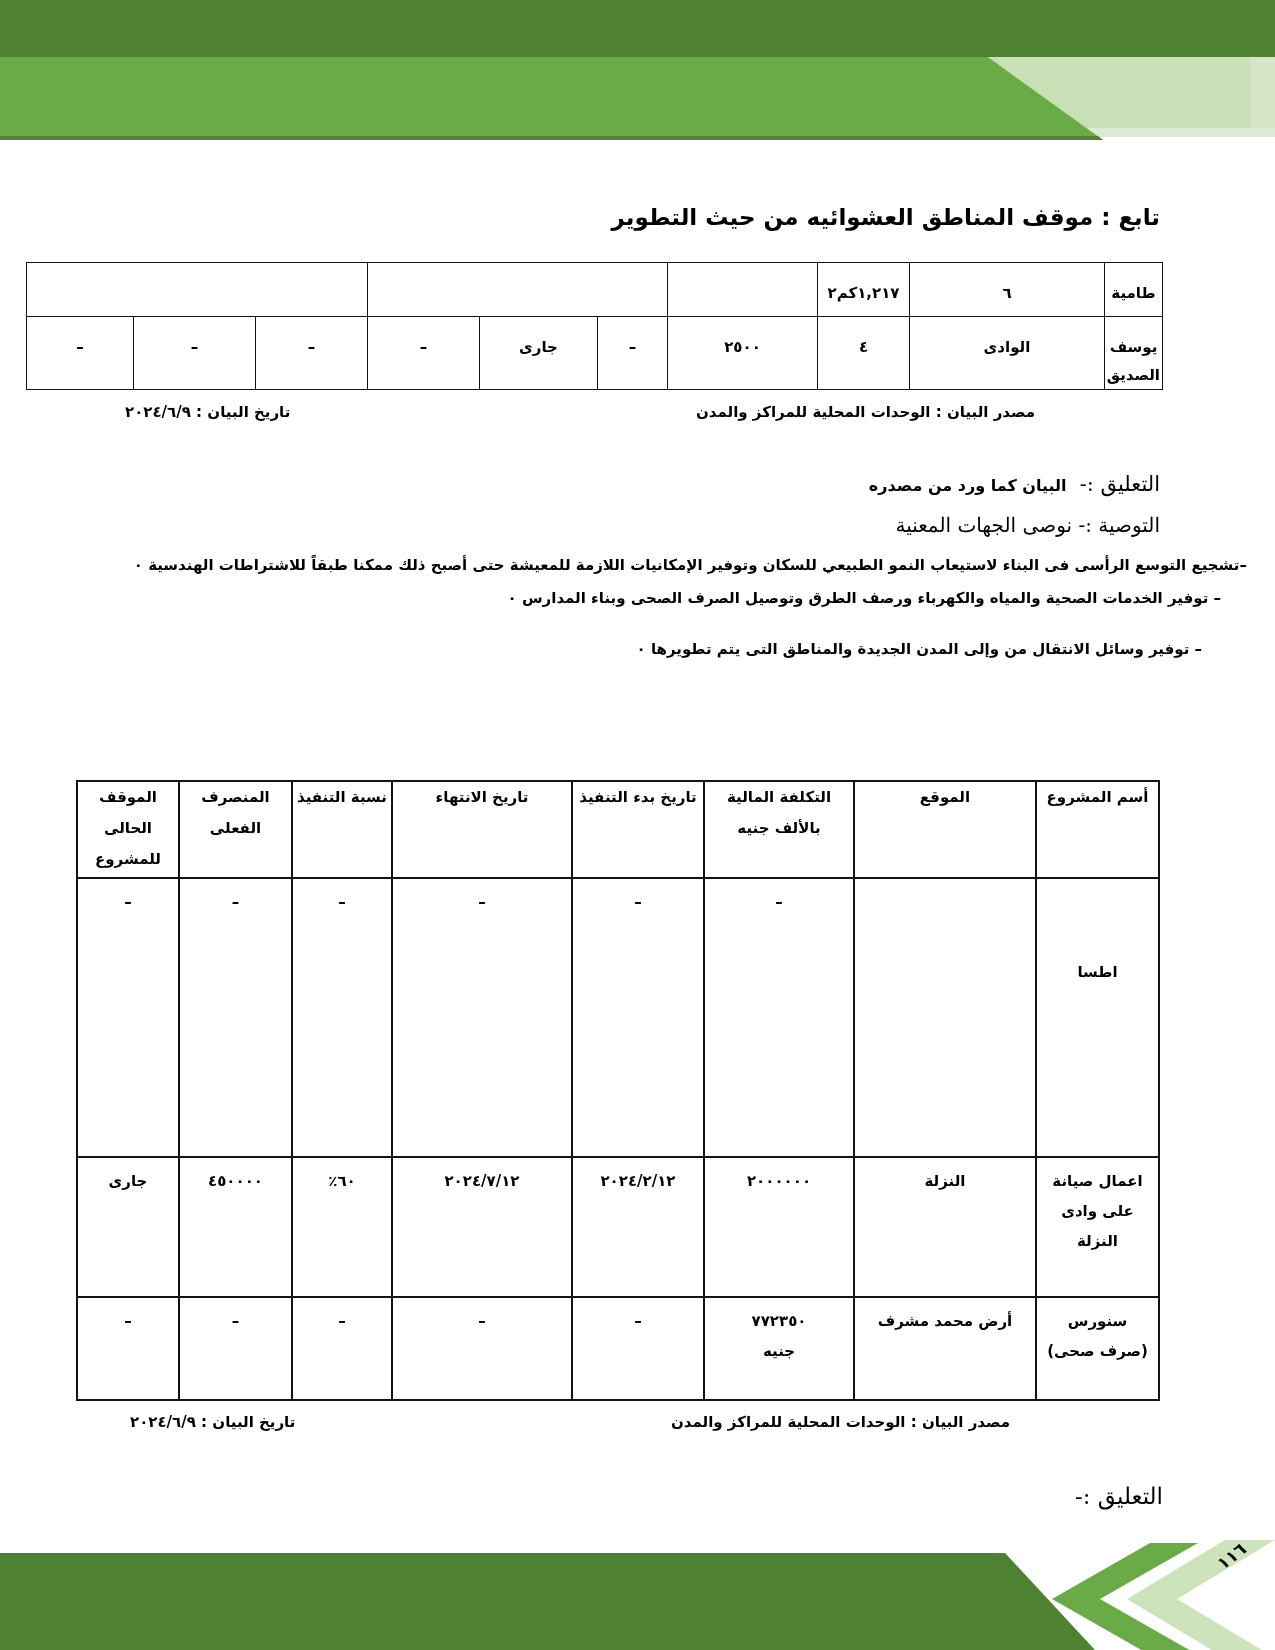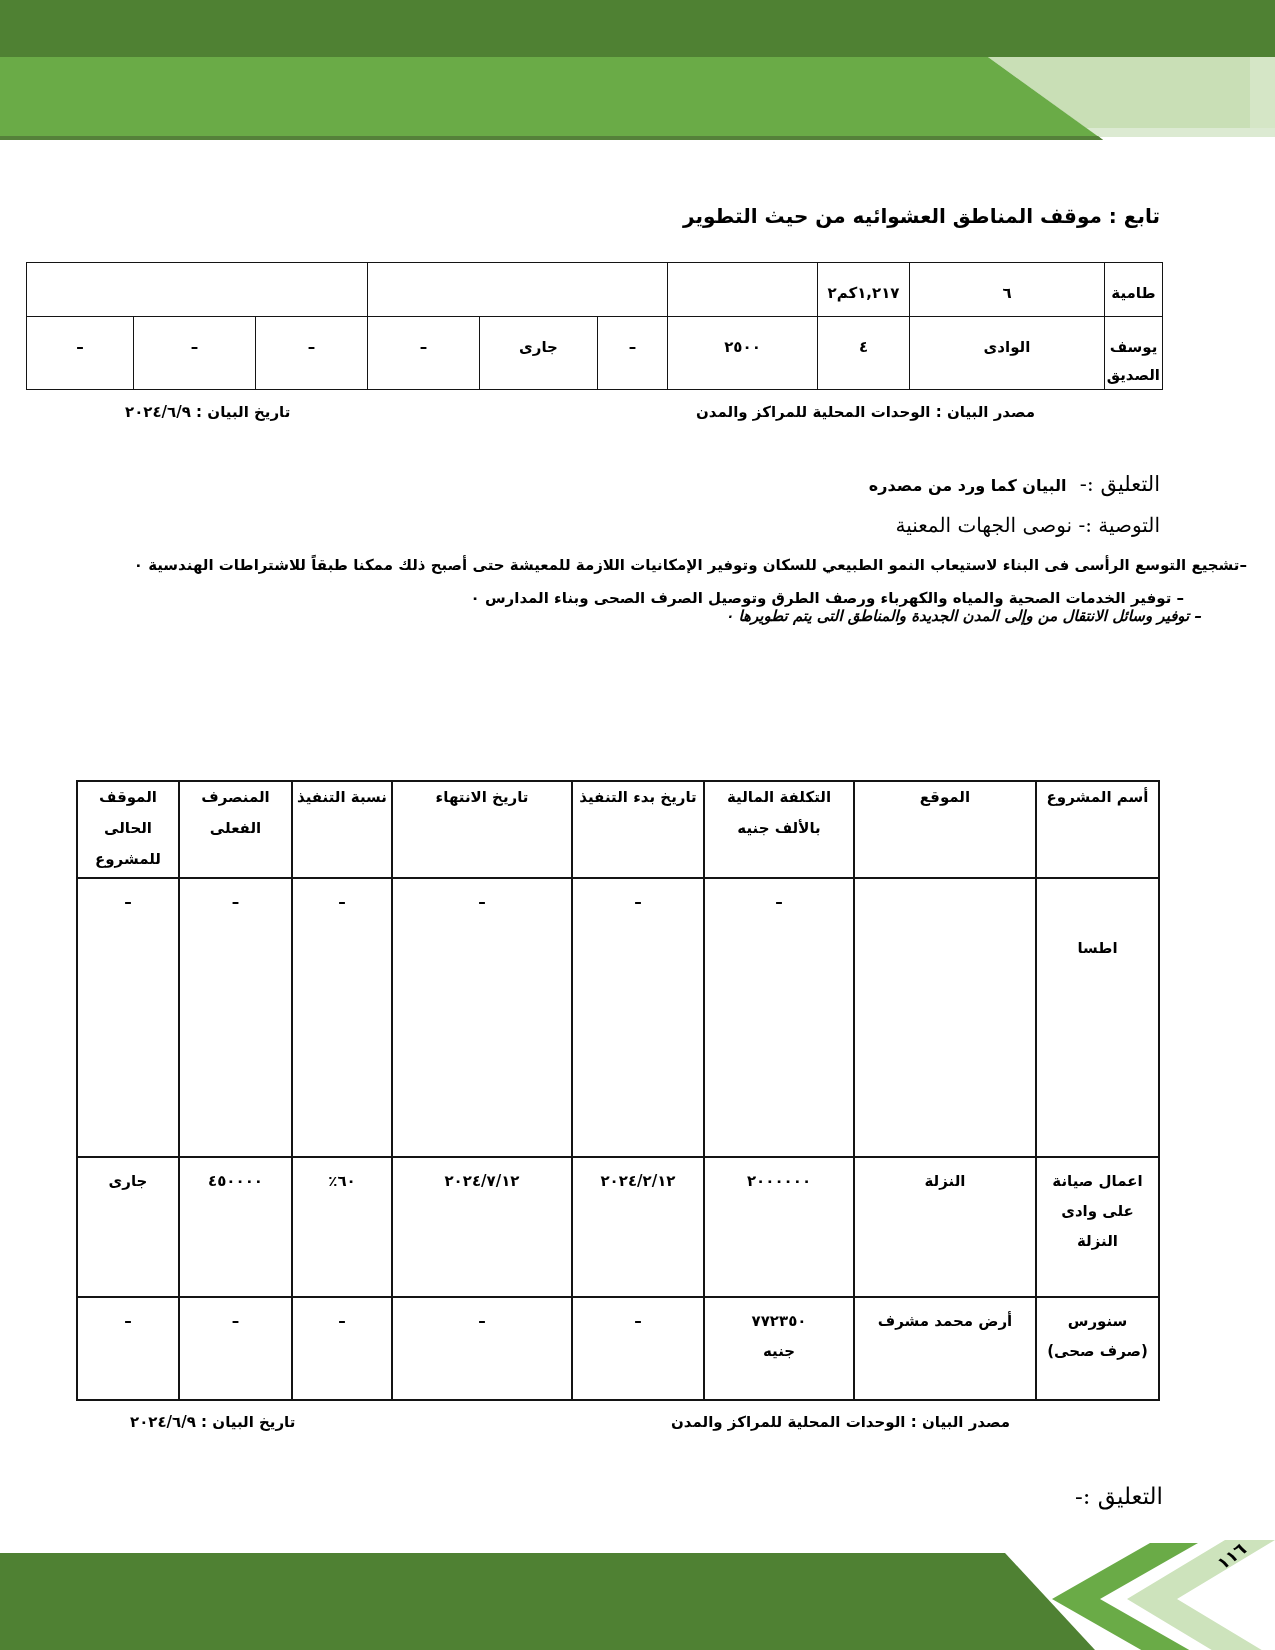--- a/index.html
+++ b/index.html
@@ -2,21 +2,21 @@
 <html lang="ar" dir="rtl"><head>
 <meta charset="utf-8">
 <style>
   html,body{margin:0;padding:0;background:#fff;}
   .page{position:relative;width:1275px;height:1650px;overflow:hidden;background:#fff;
         direction:rtl;color:#000;font-family:"DejaVu Sans",sans-serif;}
   svg{display:block;}
   .header-art{position:absolute;top:0;left:0;}
   .footer-art{position:absolute;top:1540px;left:0;}
 
-  .title1{position:absolute;top:204px;right:115px;font-size:20px;font-weight:bold;}
+  .title1{position:absolute;top:204px;right:115px;font-size:23px;font-weight:bold;}
 
   
   .t1wrap{position:absolute;top:262px;left:27px;width:1136px;}
   .t1wrap table{border-collapse:collapse;table-layout:fixed;width:1136px;}
   .t1wrap td{border:1.6px solid #141414;text-align:center;vertical-align:top;
              padding:16px 2px 0 2px;font-size:15px;font-weight:bold;line-height:28px;
              white-space:normal;overflow:hidden;}
   .t1wrap tr.r1 td{height:37px;}
   .t1wrap tr.r2 td{height:56px;}
 
@@ -33,36 +33,36 @@
 
   
   .light{font-family:"DejaVu Serif",serif;font-weight:400;}
   .underline{text-underline-offset:5px;}
   .comment1{position:absolute;top:472px;right:115px;}
   .comment1 .h{font-size:21px;}
   .comment1 .t{font-size:16px;font-weight:bold;margin-right:8px;}
   .rec{position:absolute;top:513px;right:115px;font-size:20px;}
   .bullets{position:absolute;top:556px;right:28px;left:28px;text-align:right;
            font-size:15px;font-weight:bold;}
-  .bullets .b2{margin-top:15px;margin-right:63px;}
-  .bullets .b3{margin-right:45px;font-style:italic;}
+  .bullets .b2{margin-top:15px;margin-right:26px;}
+  .bullets .b3{margin-top:33px;margin-right:45px;}
 
   
   .sec3title{position:absolute;top:736px;right:120px;font-size:20px;font-weight:bold;}
   .t2wrap{position:absolute;top:780px;left:78px;width:1082px;}
   .t2wrap table{border-collapse:collapse;table-layout:fixed;width:1082px;}
   .t2wrap th,.t2wrap td{border:2px solid #141414;text-align:center;vertical-align:top;
         padding:0 3px 0 3px;font-size:15px;font-weight:bold;white-space:pre-line;
         overflow:hidden;}
   .t2wrap th{line-height:31px;height:95px;}
   .t2wrap td{line-height:30px;padding-top:8px;}
   .t2wrap tr.r1 td{height:269px;}
   .t2wrap tr.r2 td{height:130px;}
   .t2wrap tr.r3 td{height:93px;}
-  .t2wrap .namepad{margin-top:46px;}
+  .t2wrap .namepad{margin-top:70px;}
 
   .comment2{position:absolute;top:1483px;right:112px;font-size:23px;}
 
   .pagenum{position:absolute;top:1546px;left:1216px;font-size:17px;font-weight:bold;
            transform:rotate(-38deg);transform-origin:center;z-index:5;}
 </style>
 </head>
 <body>
 
 <div class="page">

